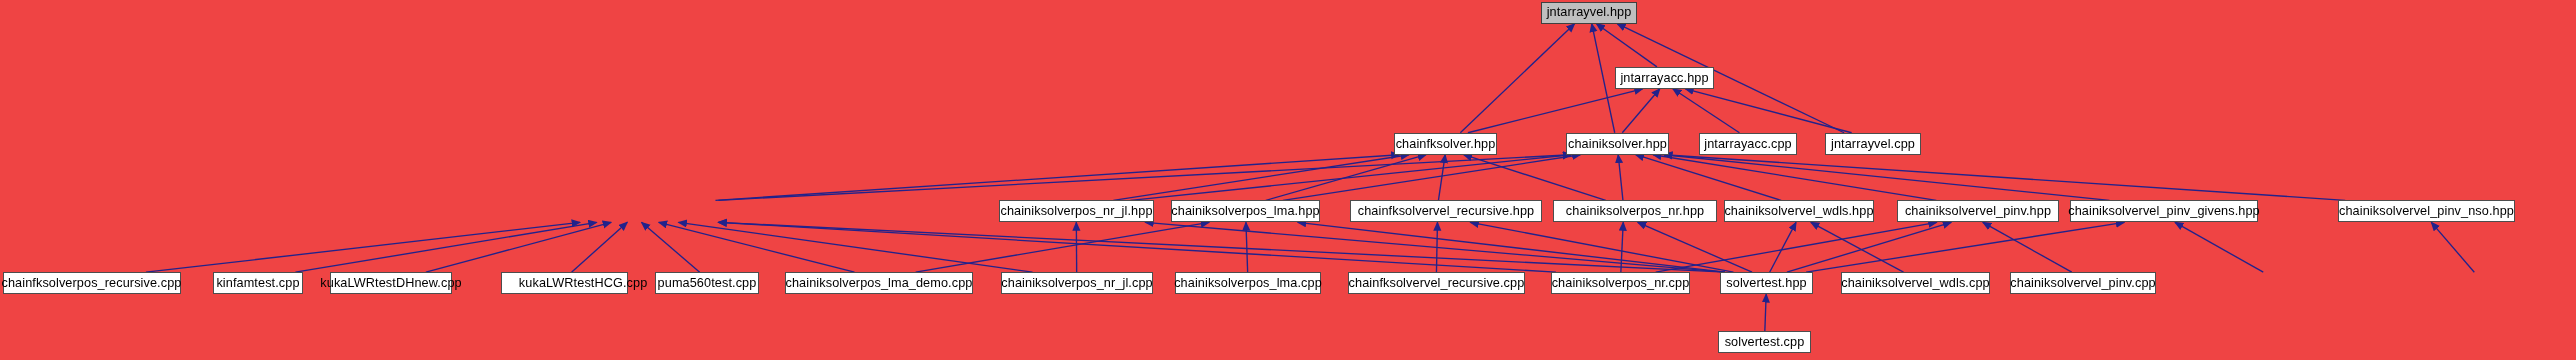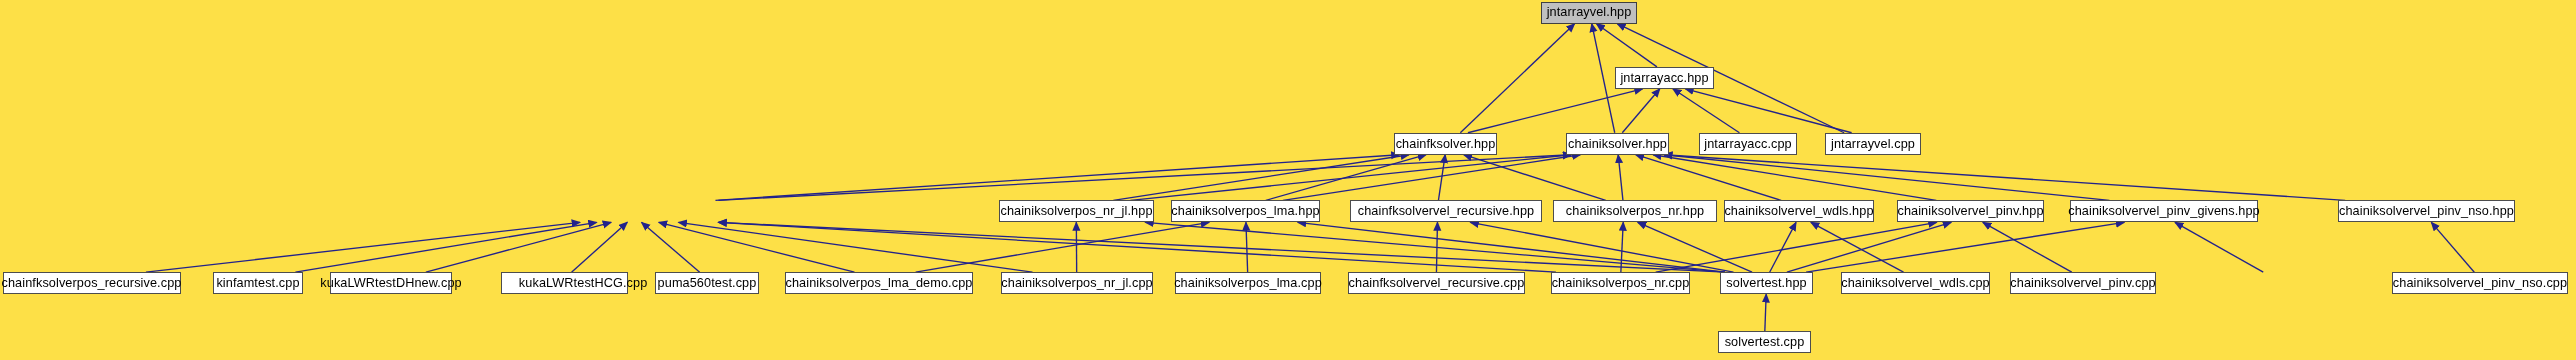--- a/index.html
+++ b/index.html
@@ -47,21 +47,21 @@
     border-color: #404040;
   }
   .node-label {
     display: block;
     transform: translateY(-0.4px);
   }
 </style>
 </head>
 <body>
 
-<div id="graph-canvas" style="background: #fde047;">
+<div id="graph-canvas" style="background: #ef4444;">
   <svg id="edge-layer" width="2576" height="361" viewBox="0 0 3048 427">
       <defs>
         <marker id="arrowhead" markerWidth="7" markerHeight="7" refX="6.2" refY="3" orient="auto" markerUnits="strokeWidth">
           <path d="M0,0 L7,3 L0,6 z" fill="#22228b"></path>
         </marker>
       </defs>
       <path d="M1960.55,79 L1888.95,28" stroke="#22228b" stroke-width="1.6" fill="none" marker-end="url(#arrowhead)"></path>
       <path d="M1727.9,157 L1863.1,28" stroke="#22228b" stroke-width="1.6" fill="none" marker-end="url(#arrowhead)"></path>
       <path d="M1910.6,157 L1883.4,28" stroke="#22228b" stroke-width="1.6" fill="none" marker-end="url(#arrowhead)"></path>
       <path d="M2181.95,157 L1913.55,28" stroke="#22228b" stroke-width="1.6" fill="none" marker-end="url(#arrowhead)"></path>
@@ -136,21 +136,21 @@
     </div>
     <div class="node" style="left: 1350px; top: 200px; width: 192px; border-color: rgb(77, 77, 77); background: rgb(255, 255, 255);">
       <span class="node-label">chainfksolvervel_recursive.hpp</span>
     </div>
     <div class="node" style="left: 1553px; top: 200px; width: 164px; border-color: rgb(77, 77, 77); background: rgb(255, 255, 255);">
       <span class="node-label">chainiksolverpos_nr.hpp</span>
     </div>
     <div class="node" style="left: 1724px; top: 200px; width: 150px; border-color: rgb(77, 77, 77); background: rgb(255, 255, 255);">
       <span class="node-label">chainiksolvervel_wdls.hpp</span>
     </div>
-    <div class="node" style="left: 1897px; top: 200px; width: 147px; border-color: rgb(77, 77, 77); background: rgb(255, 255, 255);">
+    <div class="node" style="left: 1897px; top: 200px; width: 162px; border-color: rgb(77, 77, 77); background: rgb(255, 255, 255);">
       <span class="node-label">chainiksolvervel_pinv.hpp</span>
     </div>
     <div class="node" style="left: 2070px; top: 200px; width: 188px; border-color: rgb(77, 77, 77); background: rgb(255, 255, 255);">
       <span class="node-label">chainiksolvervel_pinv_givens.hpp</span>
     </div>
     <div class="node" style="left: 2338px; top: 200px; width: 177px; border-color: rgb(77, 77, 77); background: rgb(255, 255, 255);">
       <span class="node-label">chainiksolvervel_pinv_nso.hpp</span>
     </div>
     <div class="node" style="left: 2.5px; top: 272px; width: 178px; border-color: rgb(77, 77, 77); background: rgb(255, 255, 255);">
       <span class="node-label">chainfksolverpos_recursive.cpp</span>
@@ -183,21 +183,18 @@
       <span class="node-label">chainiksolverpos_nr.cpp</span>
     </div>
     <div class="node" style="left: 1720px; top: 272px; width: 93px; border-color: rgb(77, 77, 77); background: rgb(255, 255, 255);">
       <span class="node-label">solvertest.hpp</span>
     </div>
     <div class="node" style="left: 1841px; top: 272px; width: 149px; border-color: rgb(77, 77, 77); background: rgb(255, 255, 255);">
       <span class="node-label">chainiksolvervel_wdls.cpp</span>
     </div>
     <div class="node" style="left: 2010px; top: 272px; width: 146px; border-color: rgb(77, 77, 77); background: rgb(255, 255, 255);">
       <span class="node-label">chainiksolvervel_pinv.cpp</span>
-    </div>
-    <div class="node" style="left: 2392px; top: 272px; width: 176px; border-color: rgb(77, 77, 77); background: rgb(255, 255, 255);">
-      <span class="node-label">chainiksolvervel_pinv_nso.cpp</span>
     </div>
     <div class="node" style="left: 1718px; top: 331px; width: 93px; border-color: rgb(77, 77, 77); background: rgb(255, 255, 255);">
       <span class="node-label">solvertest.cpp</span>
     </div>
   </div>
 
 
 </body></html>

